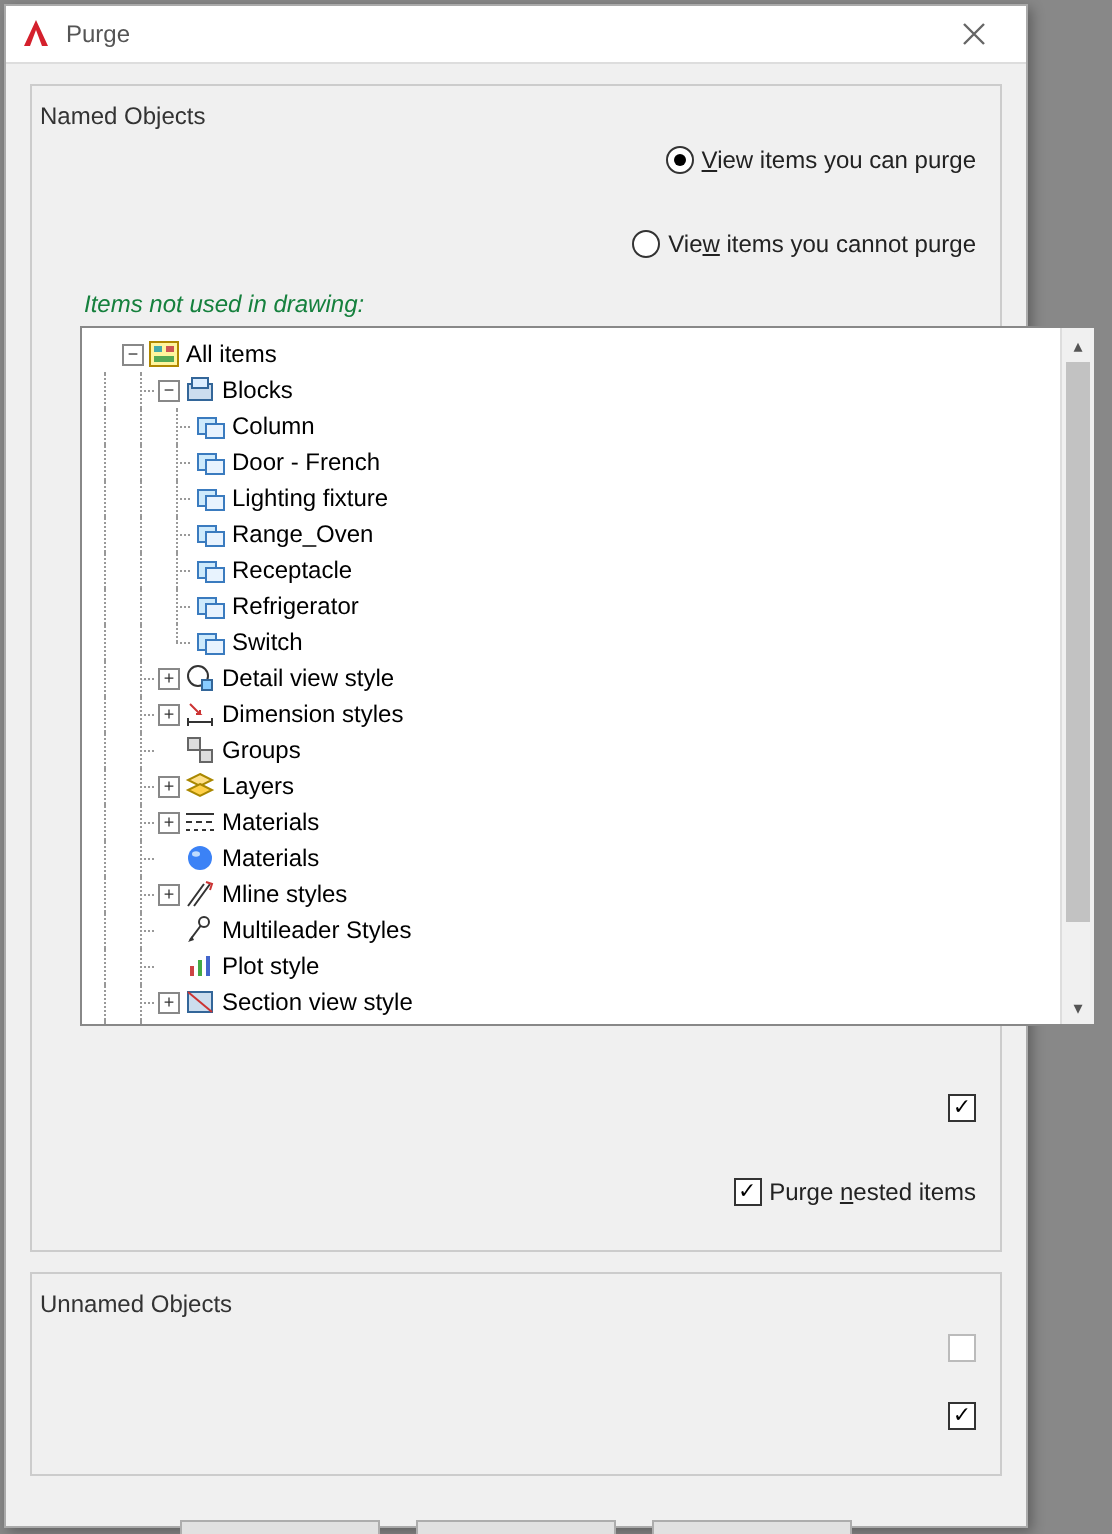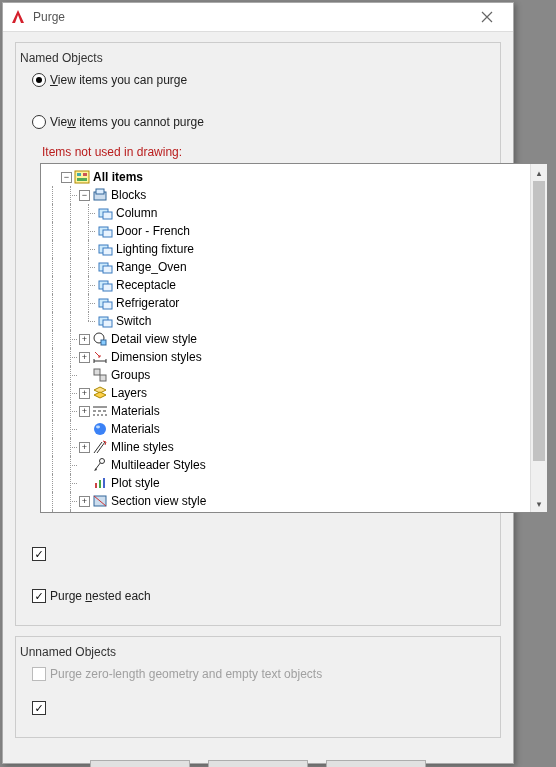--- a/index.html
+++ b/index.html
@@ -11,29 +11,29 @@
 .titlebar .app-icon { width: 18px; height: 18px; margin-right: 6px; position: relative; }
 .titlebar .app-icon svg { width: 18px; height: 18px; }
 .titlebar .title { flex: 1; color: #555; font-size: 12px; }
 .titlebar .close { width: 40px; height: 28px; display: flex; align-items: center; justify-content: center; color: #666; }
 
 .body { flex: 1; padding: 10px 12px; display: flex; flex-direction: column; gap: 10px; }
 
 .fieldset { border: 1px solid #ccc; padding: 10px 12px 14px; position: relative; }
 .fieldset .legend { position: absolute; top: -8px; left: 0; background: #f0f0f0; padding: 0 4px; color: #333; font-size: 12px; margin-top: 16px; }
 
-.radio-row, .check-row { display: flex; align-items: center; gap: 4px; margin: 20px 0 8px 4px; color: #222; }
+.radio-row, .check-row { display: flex; align-items: center; gap: 4px; margin: 20px 0 8px 4px; color: #222; justify-content: flex-end; }
 .radio-outer { width: 14px; height: 14px; border: 1px solid #333; border-radius: 50%; display: flex; align-items: center; justify-content: center; background:#fff;}
 .radio-inner { width: 6px; height: 6px; border-radius: 50%; background: #000; }
 .checkbox { width: 14px; height: 14px; border: 1px solid #333; background: #fff; display: flex; align-items: center; justify-content: center; font-size: 11px; line-height: 1; }
 .checkbox.checked::after { content: "✓"; color: #000; font-size: 11px; }
 .disabled { color: #a0a0a0; }
 .disabled .checkbox { border-color: #bbb; }
 
-.subtitle { margin: 8px 0 4px 14px; color: #b91c1c; }
+.subtitle { margin: 8px 0 4px 14px; color: #15803d; font-style: italic; }
 
 .tree-wrap { margin-left: 12px; width: 508px; height: 350px; border: 1px solid #888; background: #fff; position: relative; display:flex; }
 .tree { flex:1; overflow: hidden; padding: 4px 2px; }
 .scrollbar { width: 17px; background: #f0f0f0; border-left: 1px solid #ddd; position: relative; }
 .scroll-thumb { position: absolute; top: 17px; left: 2px; right: 2px; height: 280px; background: #c2c2c2; }
 .scroll-arrow { position:absolute; left:0; right:0; height:17px; display:flex; align-items:center; justify-content:center; color:#555; font-size:9px;}
 .scroll-arrow.up{top:0;} .scroll-arrow.down{bottom:0;}
 
 .tree-row { display: flex; align-items: center; height: 18px; white-space: nowrap; }
 .ind { display:inline-block; width: 18px; text-align: center; color:#888;}
@@ -42,21 +42,21 @@
 .tee{display:inline-block;width:18px;height:18px;position:relative;}
 .tee::before{content:"";position:absolute;left:9px;top:0;bottom:0;border-left:1px dotted #999;}
 .tee::after{content:"";position:absolute;left:9px;top:9px;width:7px;border-top:1px dotted #999;}
 .ell{display:inline-block;width:18px;height:18px;position:relative;}
 .ell::before{content:"";position:absolute;left:9px;top:0;height:9px;border-left:1px dotted #999;}
 .ell::after{content:"";position:absolute;left:9px;top:9px;width:7px;border-top:1px dotted #999;}
 .expander { width: 11px; height: 11px; border: 1px solid #888; background: #fff; display: inline-flex; align-items:center; justify-content:center; font-size:9px; line-height:1; color:#333; margin-right:2px;}
 .icon { width: 16px; height: 16px; display: inline-flex; align-items:center; justify-content:center; margin-right: 3px; }
 .icon svg{width:16px;height:16px;}
 .label { color: #000; }
-.bold { font-weight: bold; }
+.bold { font-weight: normal; }
 
 .buttons { display: flex; justify-content: center; gap: 18px; padding: 12px 0 14px; }
 .btn { width: 100px; height: 24px; border: 1px solid #adadad; background: #e1e1e1; display: flex; align-items: center; justify-content: center; cursor: default; }
 
 u{text-decoration:underline;}
 </style>
 </head>
 <body>
 
 <div class="dialog">
@@ -344,29 +344,28 @@
         </div>
       </div>
 
       <div style="height:14px"></div>
 
       <div class="check-row">
         <span class="checkbox checked"></span>
       </div>
       <div class="check-row">
         <span class="checkbox checked"></span>
-        <span>Purge <u>n</u><span>ested each</span></span>
+        <span>Purge <u>n</u><span>ested items</span></span>
       </div>
     </div>
 
     <div class="fieldset">
       <span class="legend">Unnamed Objects</span>
       <div class="check-row disabled">
         <span class="checkbox"></span>
-        <span>Purge zero-length geometry and empty text objects</span>
       </div>
       <div class="check-row">
         <span class="checkbox checked"></span>
       </div>
     </div>
 
     <div class="buttons">
       <div class="btn">
           <span><u>P</u><span>urge</span></span>
         </div>

